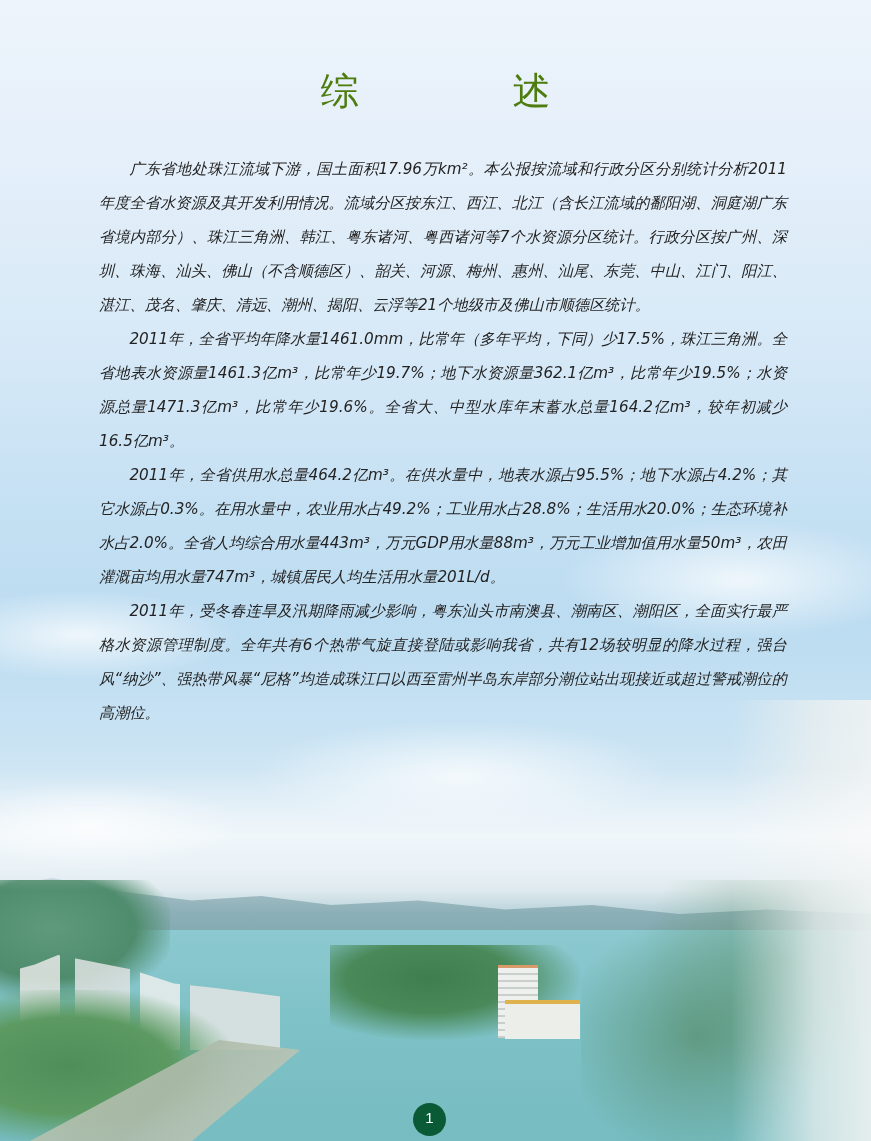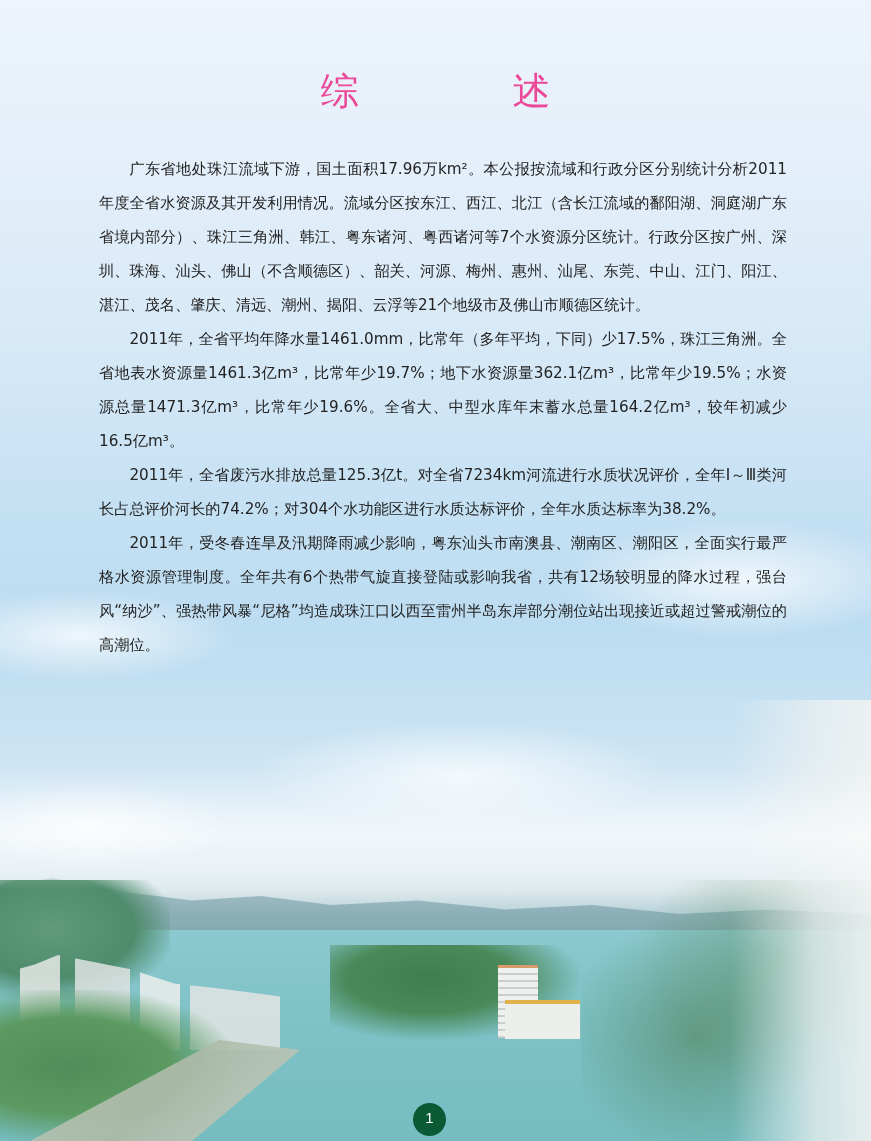--- a/index.html
+++ b/index.html
@@ -140,38 +140,39 @@
 
     .title {
       position: absolute;
       top: 66px;
       left: 0;
       width: 871px;
       text-align: center;
       font-family: Liberation Serif, serif;
       font-size: 38px;
       font-weight: 300;
-      color: #ec4899;
+      color: #4d7c0f;
       letter-spacing: 58px;
       padding-left: 58px;
       box-sizing: border-box;
     }
     .content {
       position: absolute;
       left: 99px;
       top: 152px;
       width: 688px;
       font-size: 15.2px;
       line-height: 34px;
       color: #232323;
       text-align: justify;
     }
     .content p {
       margin: 0;
       text-indent: 2em;
+      font-style: italic;
     }
     .page-number {
       position: absolute;
       left: 413px;
       top: 1103px;
       width: 33px;
       height: 33px;
       border-radius: 50%;
       background: #0b5a36;
       color: #ffffff;
@@ -199,17 +200,17 @@
 <div class="dam"></div>
 <div class="trees-right"></div>
 <div class="fog-right"></div>
 <div class="mist-band"></div>
 
 <h1 class="title" style="margin:0;">综　述</h1>
 
 <div class="content">
   <p>广东省地处珠江流域下游，国土面积17.96万km²。本公报按流域和行政分区分别统计分析2011年度全省水资源及其开发利用情况。流域分区按东江、西江、北江（含长江流域的鄱阳湖、洞庭湖广东省境内部分）、珠江三角洲、韩江、粤东诸河、粤西诸河等7个水资源分区统计。行政分区按广州、深圳、珠海、汕头、佛山（不含顺德区）、韶关、河源、梅州、惠州、汕尾、东莞、中山、江门、阳江、湛江、茂名、肇庆、清远、潮州、揭阳、云浮等21个地级市及佛山市顺德区统计。</p>
   <p>2011年，全省平均年降水量1461.0mm，比常年（多年平均，下同）少17.5%，珠江三角洲。全省地表水资源量1461.3亿m³，比常年少19.7%；地下水资源量362.1亿m³，比常年少19.5%；水资源总量1471.3亿m³，比常年少19.6%。全省大、中型水库年末蓄水总量164.2亿m³，较年初减少16.5亿m³。</p>
-  <p>2011年，全省废污水排放总量125.3亿t。对全省7234km河流进行水质状况评价，全年Ⅰ～Ⅲ类河长占总评价河长的74.2%；对304个水功能区进行水质达标评价，全年水质达标率为38.2%。</p>
+  <p>2011年，全省供用水总量464.2亿m³。在供水量中，地表水源占95.5%；地下水源占4.2%；其它水源占0.3%。在用水量中，农业用水占49.2%；工业用水占28.8%；生活用水20.0%；生态环境补水占2.0%。全省人均综合用水量443m³，万元GDP用水量88m³，万元工业增加值用水量50m³，农田灌溉亩均用水量747m³，城镇居民人均生活用水量201L/d。</p>
   <p>2011年，受冬春连旱及汛期降雨减少影响，粤东汕头市南澳县、潮南区、潮阳区，全面实行最严格水资源管理制度。全年共有6个热带气旋直接登陆或影响我省，共有12场较明显的降水过程，强台风“纳沙”、强热带风暴“尼格”均造成珠江口以西至雷州半岛东岸部分潮位站出现接近或超过警戒潮位的高潮位。</p>
 </div>
 
 <div class="page-number">1</div>
 
 </body></html>

